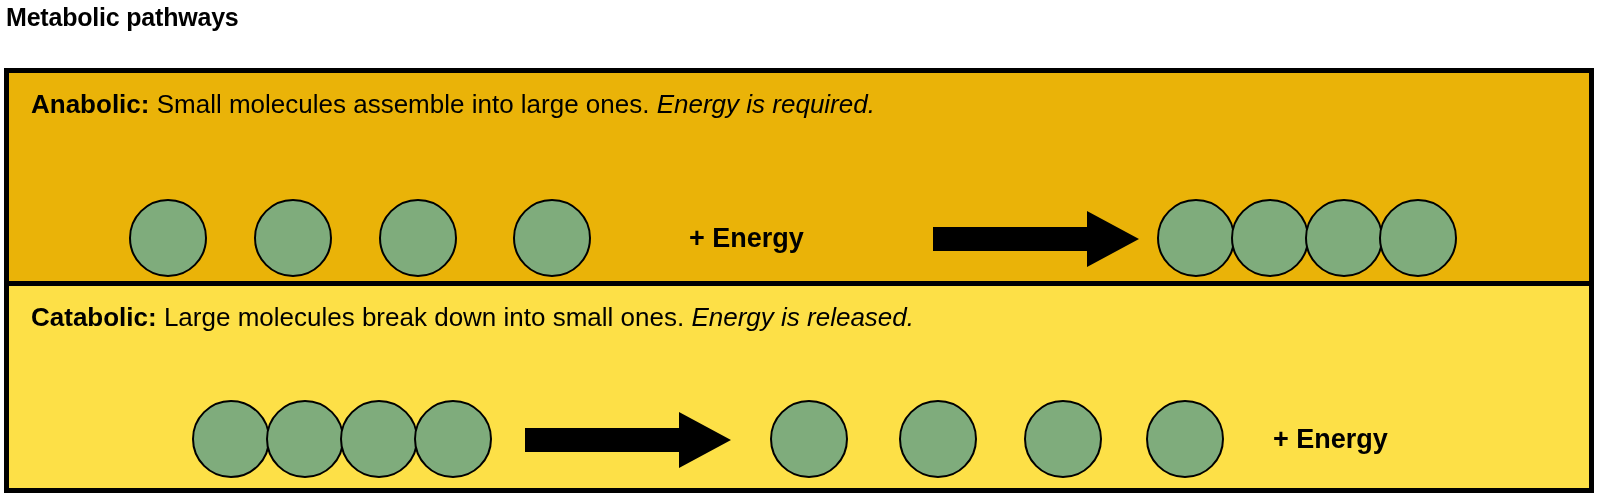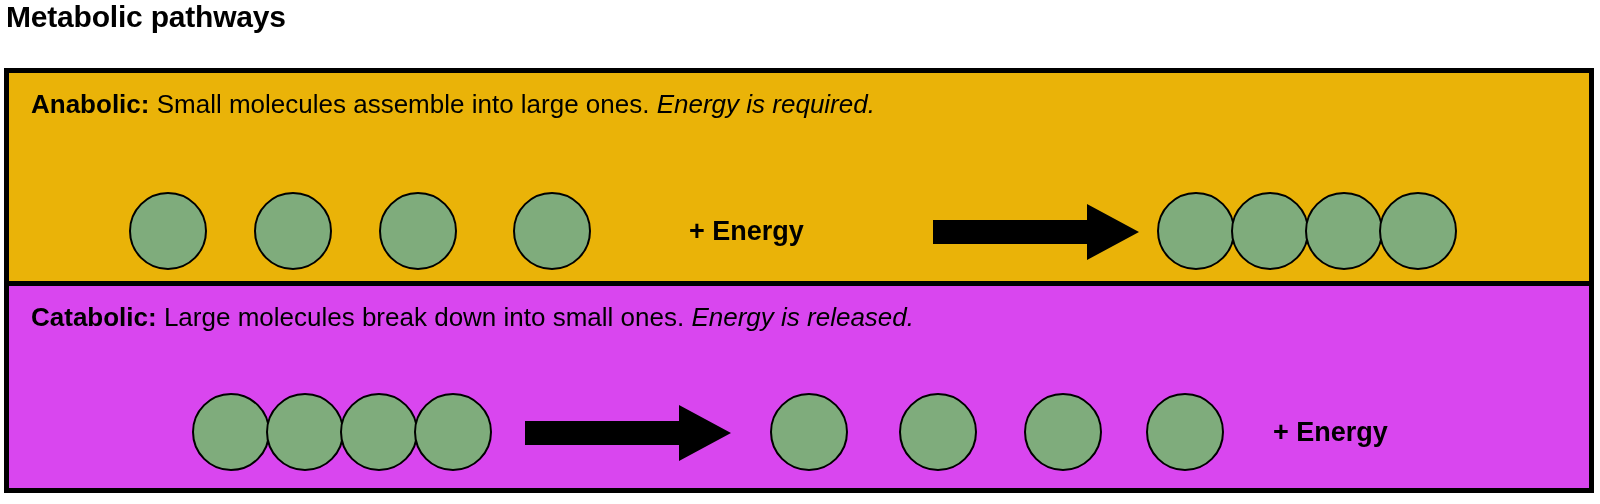--- a/index.html
+++ b/index.html
@@ -16,21 +16,21 @@
   }
   #figure {
     position: relative;
     width: 1600px;
     height: 504px;
   }
   #page-title {
     position: absolute;
     left: 6px;
     top: 2px;
-    font-size: 30px;
+    font-size: 25px;
     font-weight: bold;
     letter-spacing: -0.2px;
     line-height: 30px;
     white-space: nowrap;
   }
   #panels {
     position: absolute;
     left: 4px;
     top: 68px;
     width: 1590px;
@@ -44,41 +44,41 @@
     width: 100%;
     box-sizing: border-box;
   }
   #panel-anabolic {
     height: 213px;
     background: #eab308;
     border-bottom: 5px solid #000000;
   }
   #panel-catabolic {
     height: 202px;
-    background: #d946ef;
+    background: #fde047;
     text-decoration: underline;
   }
   .panel-caption {
     position: absolute;
     left: 22px;
     top: 15px;
     font-size: 26px;
     line-height: 32px;
     white-space: nowrap;
   }
   .caption-term {
     font-weight: bold;
   }
   .caption-energy {
     font-style: italic;
   }
   .molecule-row {
     position: absolute;
     left: 0;
-    top: 5px;
+    top: 12px;
     width: 100%;
     height: 100%;
     pointer-events: none;
   }
   .circle {
     position: absolute;
     width: 78px;
     height: 78px;
     border-radius: 50%;
     background: #7fac7c;

